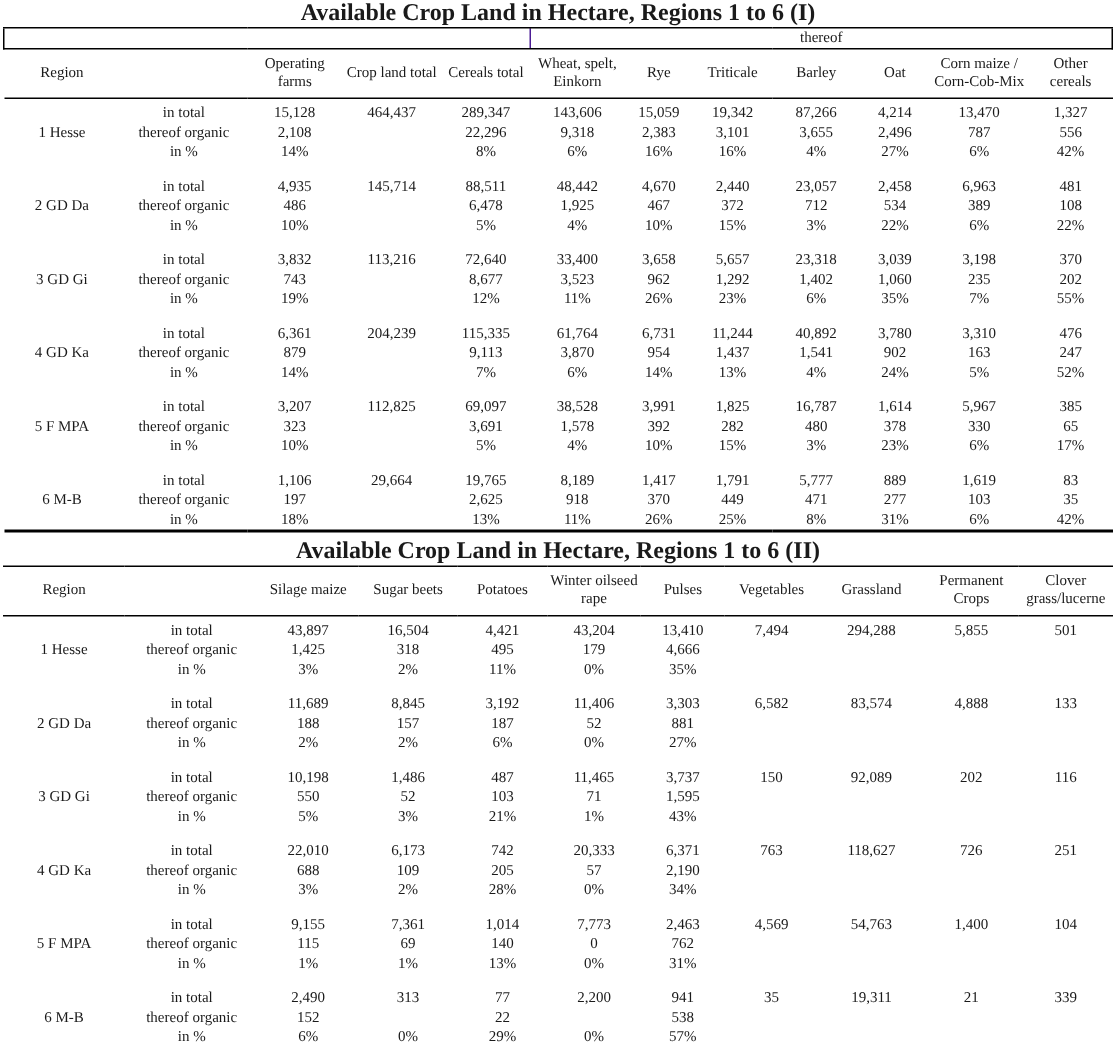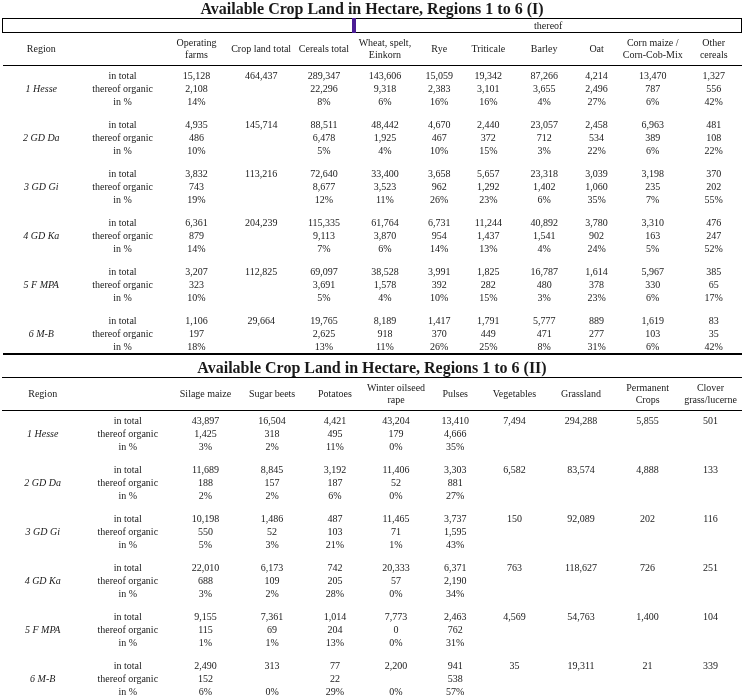--- a/index.html
+++ b/index.html
@@ -21,32 +21,32 @@
   tr.title-row td {
     font-weight: bold; font-size: 16px; line-height: 12px;
     padding: 2px 0 3px 0; border-bottom: 1px solid #000;
   }
   
   tr.thereof-row td {
     height: 14px; line-height: 13px; font-size: 10px;
     border-bottom: 1px solid #000;
   }
   tr.thereof-row td.blank-left { border-left: 1px solid #000; }
-  tr.thereof-row td.thereof-cell { border-left: 4px solid #4c1d95; border-right: 1px solid #000; }
+  tr.thereof-row td.thereof-cell { border-left: 1px solid #4c1d95; border-right: 1px solid #000; }
   
   tr.header-row th {
     padding: 4px 2px; line-height: 12px; vertical-align: middle;
     border-bottom: 1px solid #000; height: 32px;
   }
   
   tbody td { height: 13px; line-height: 13px; padding: 0 1px; }
   tbody tr.first-of-table > td { padding-top: 3px; }
   tbody tr.spacer td { height: 10px; }
   td.rowlabel { text-align: center; }
-  td.region  { text-align: center; font-style: italic; }
+  td.region  { text-align: center; }
   
   #table1 { border-bottom: 2px solid #000; }
   #table2 { border-bottom: 1px solid #000; margin-top: 5px; }
 </style>
 </head>
 <body>
 
 <div class="page">
 
   <table class="tbl" id="table1">
@@ -570,21 +570,21 @@
           <td>4,569</td>
           <td>54,763</td>
           <td>1,400</td>
           <td>104</td>
         </tr>
         <tr>
           <td class="region">5 F MPA</td>
           <td class="rowlabel">thereof organic</td>
           <td>115</td>
           <td>69</td>
-          <td>204</td>
+          <td>140</td>
           <td>0</td>
           <td>762</td>
           <td></td>
           <td></td>
           <td></td>
           <td></td>
         </tr>
         <tr>
           <td class="region"></td>
           <td class="rowlabel">in %</td>

